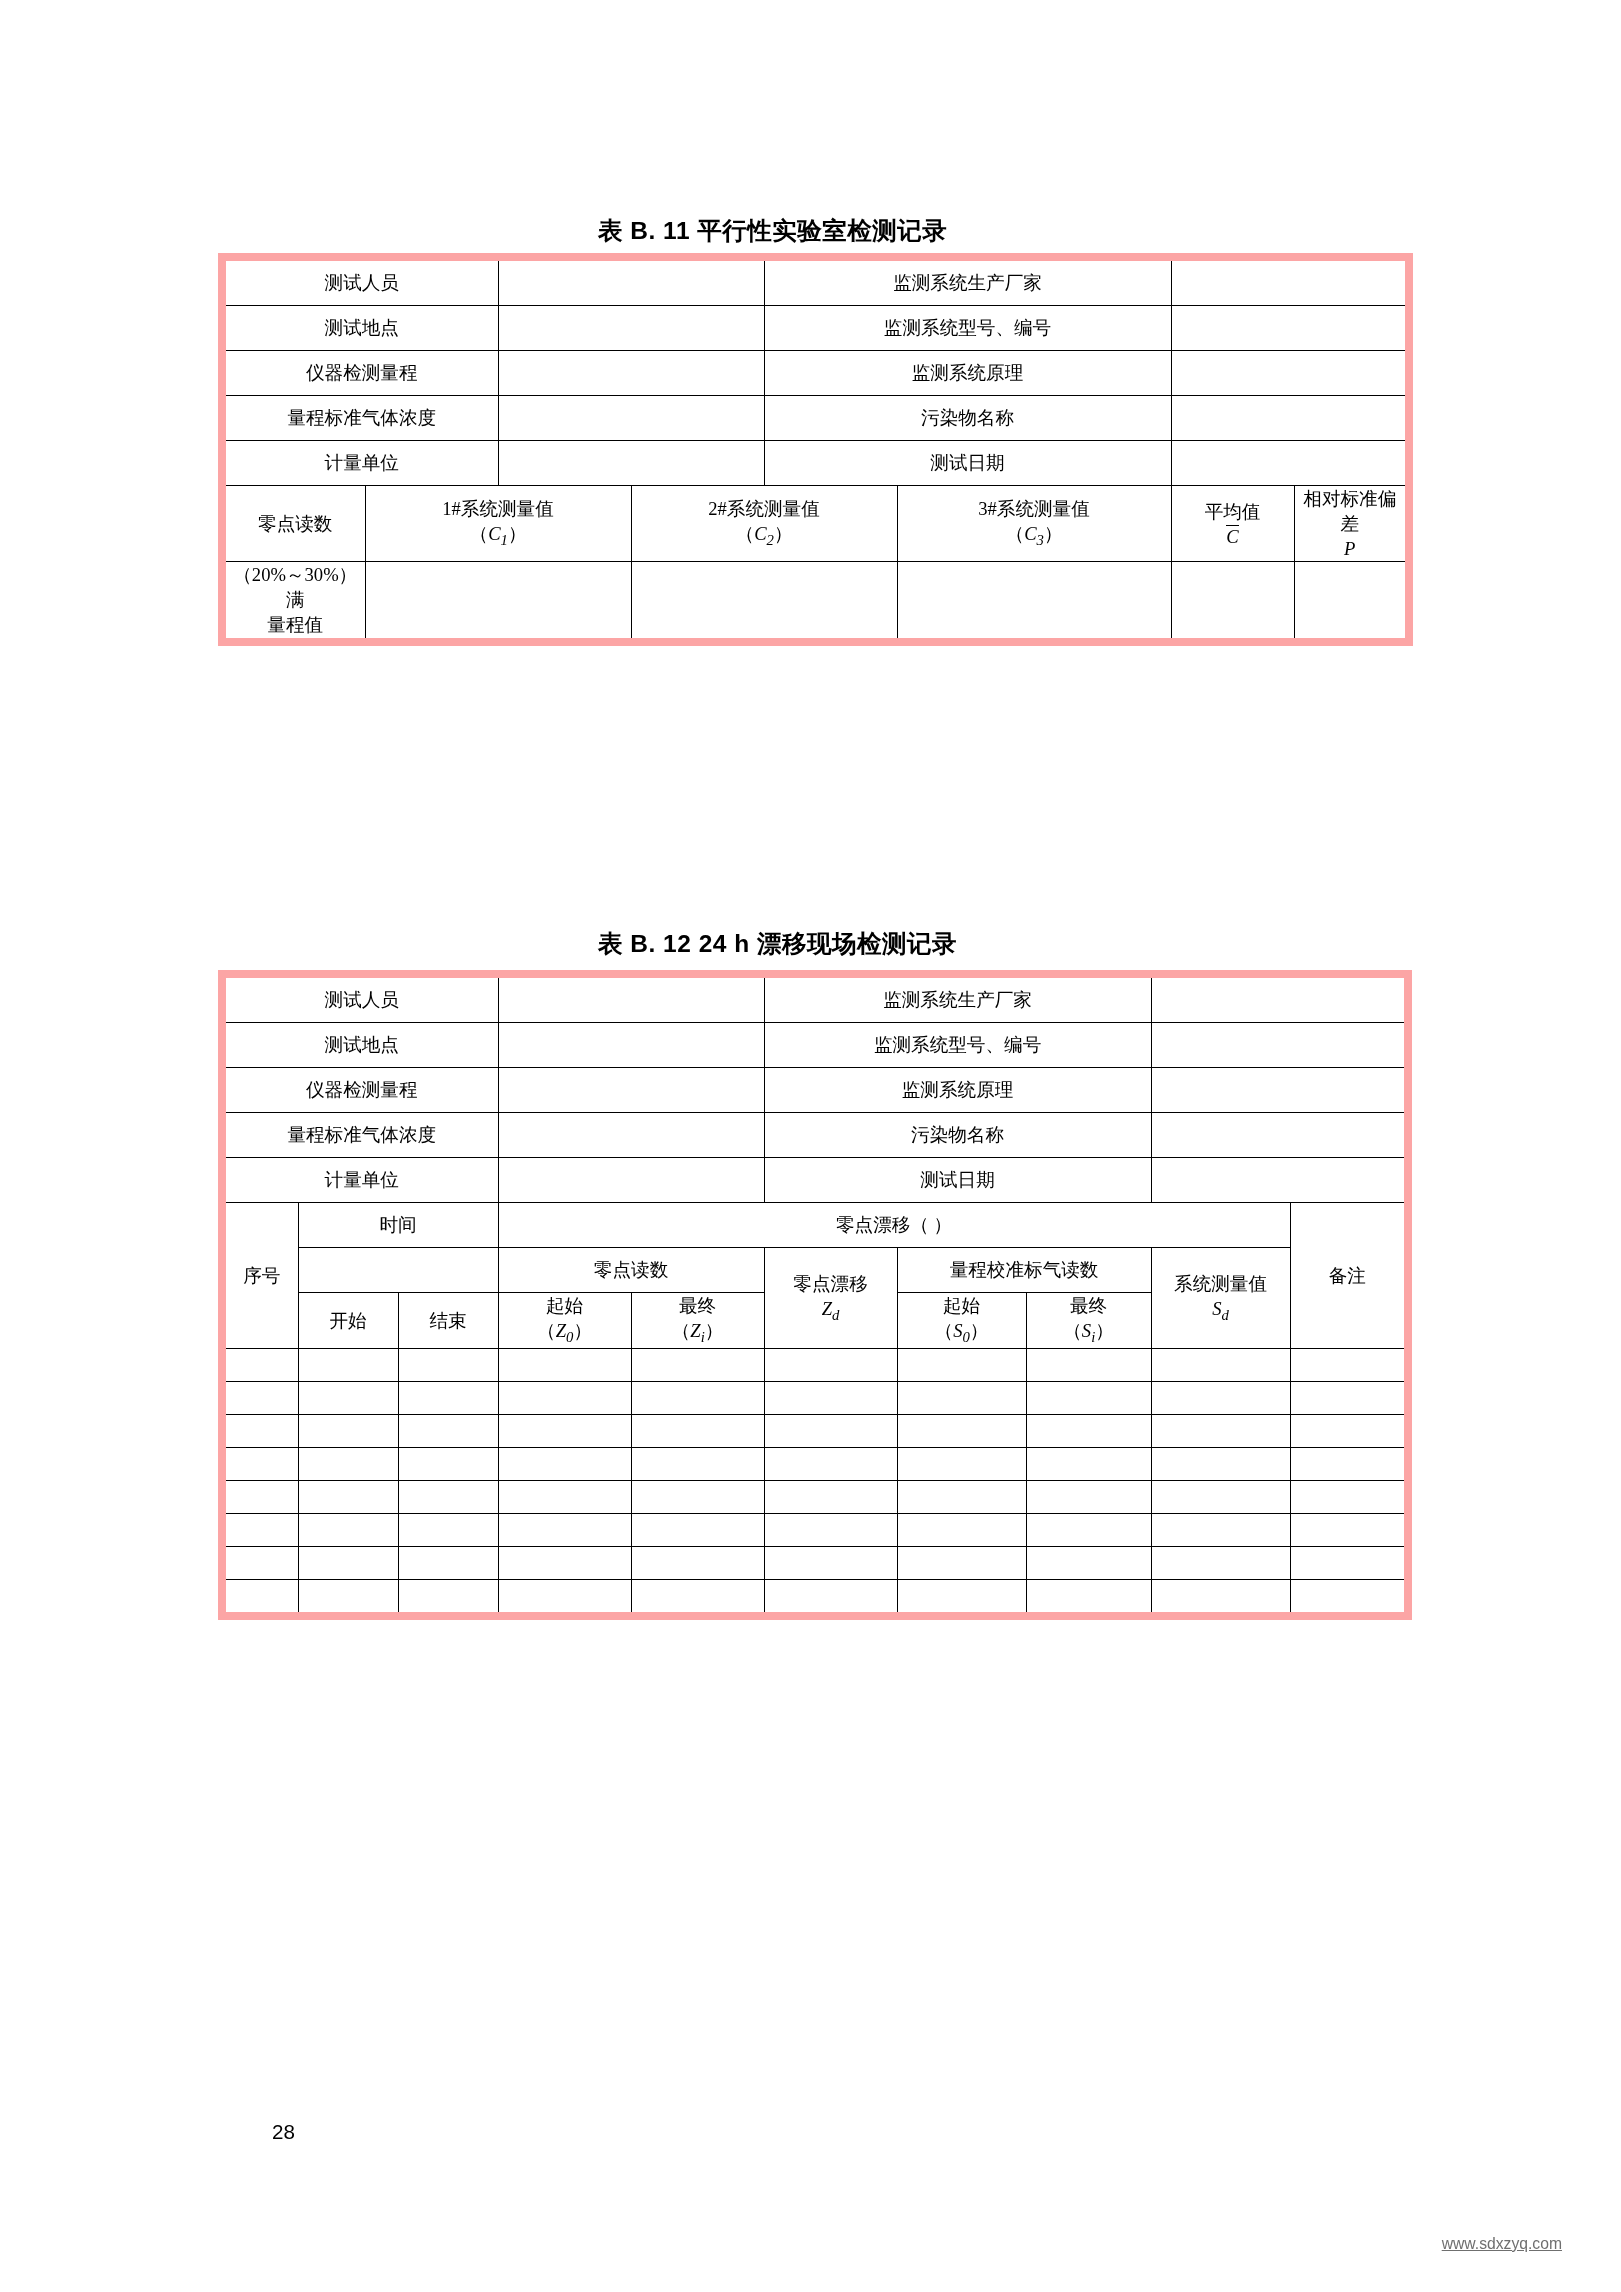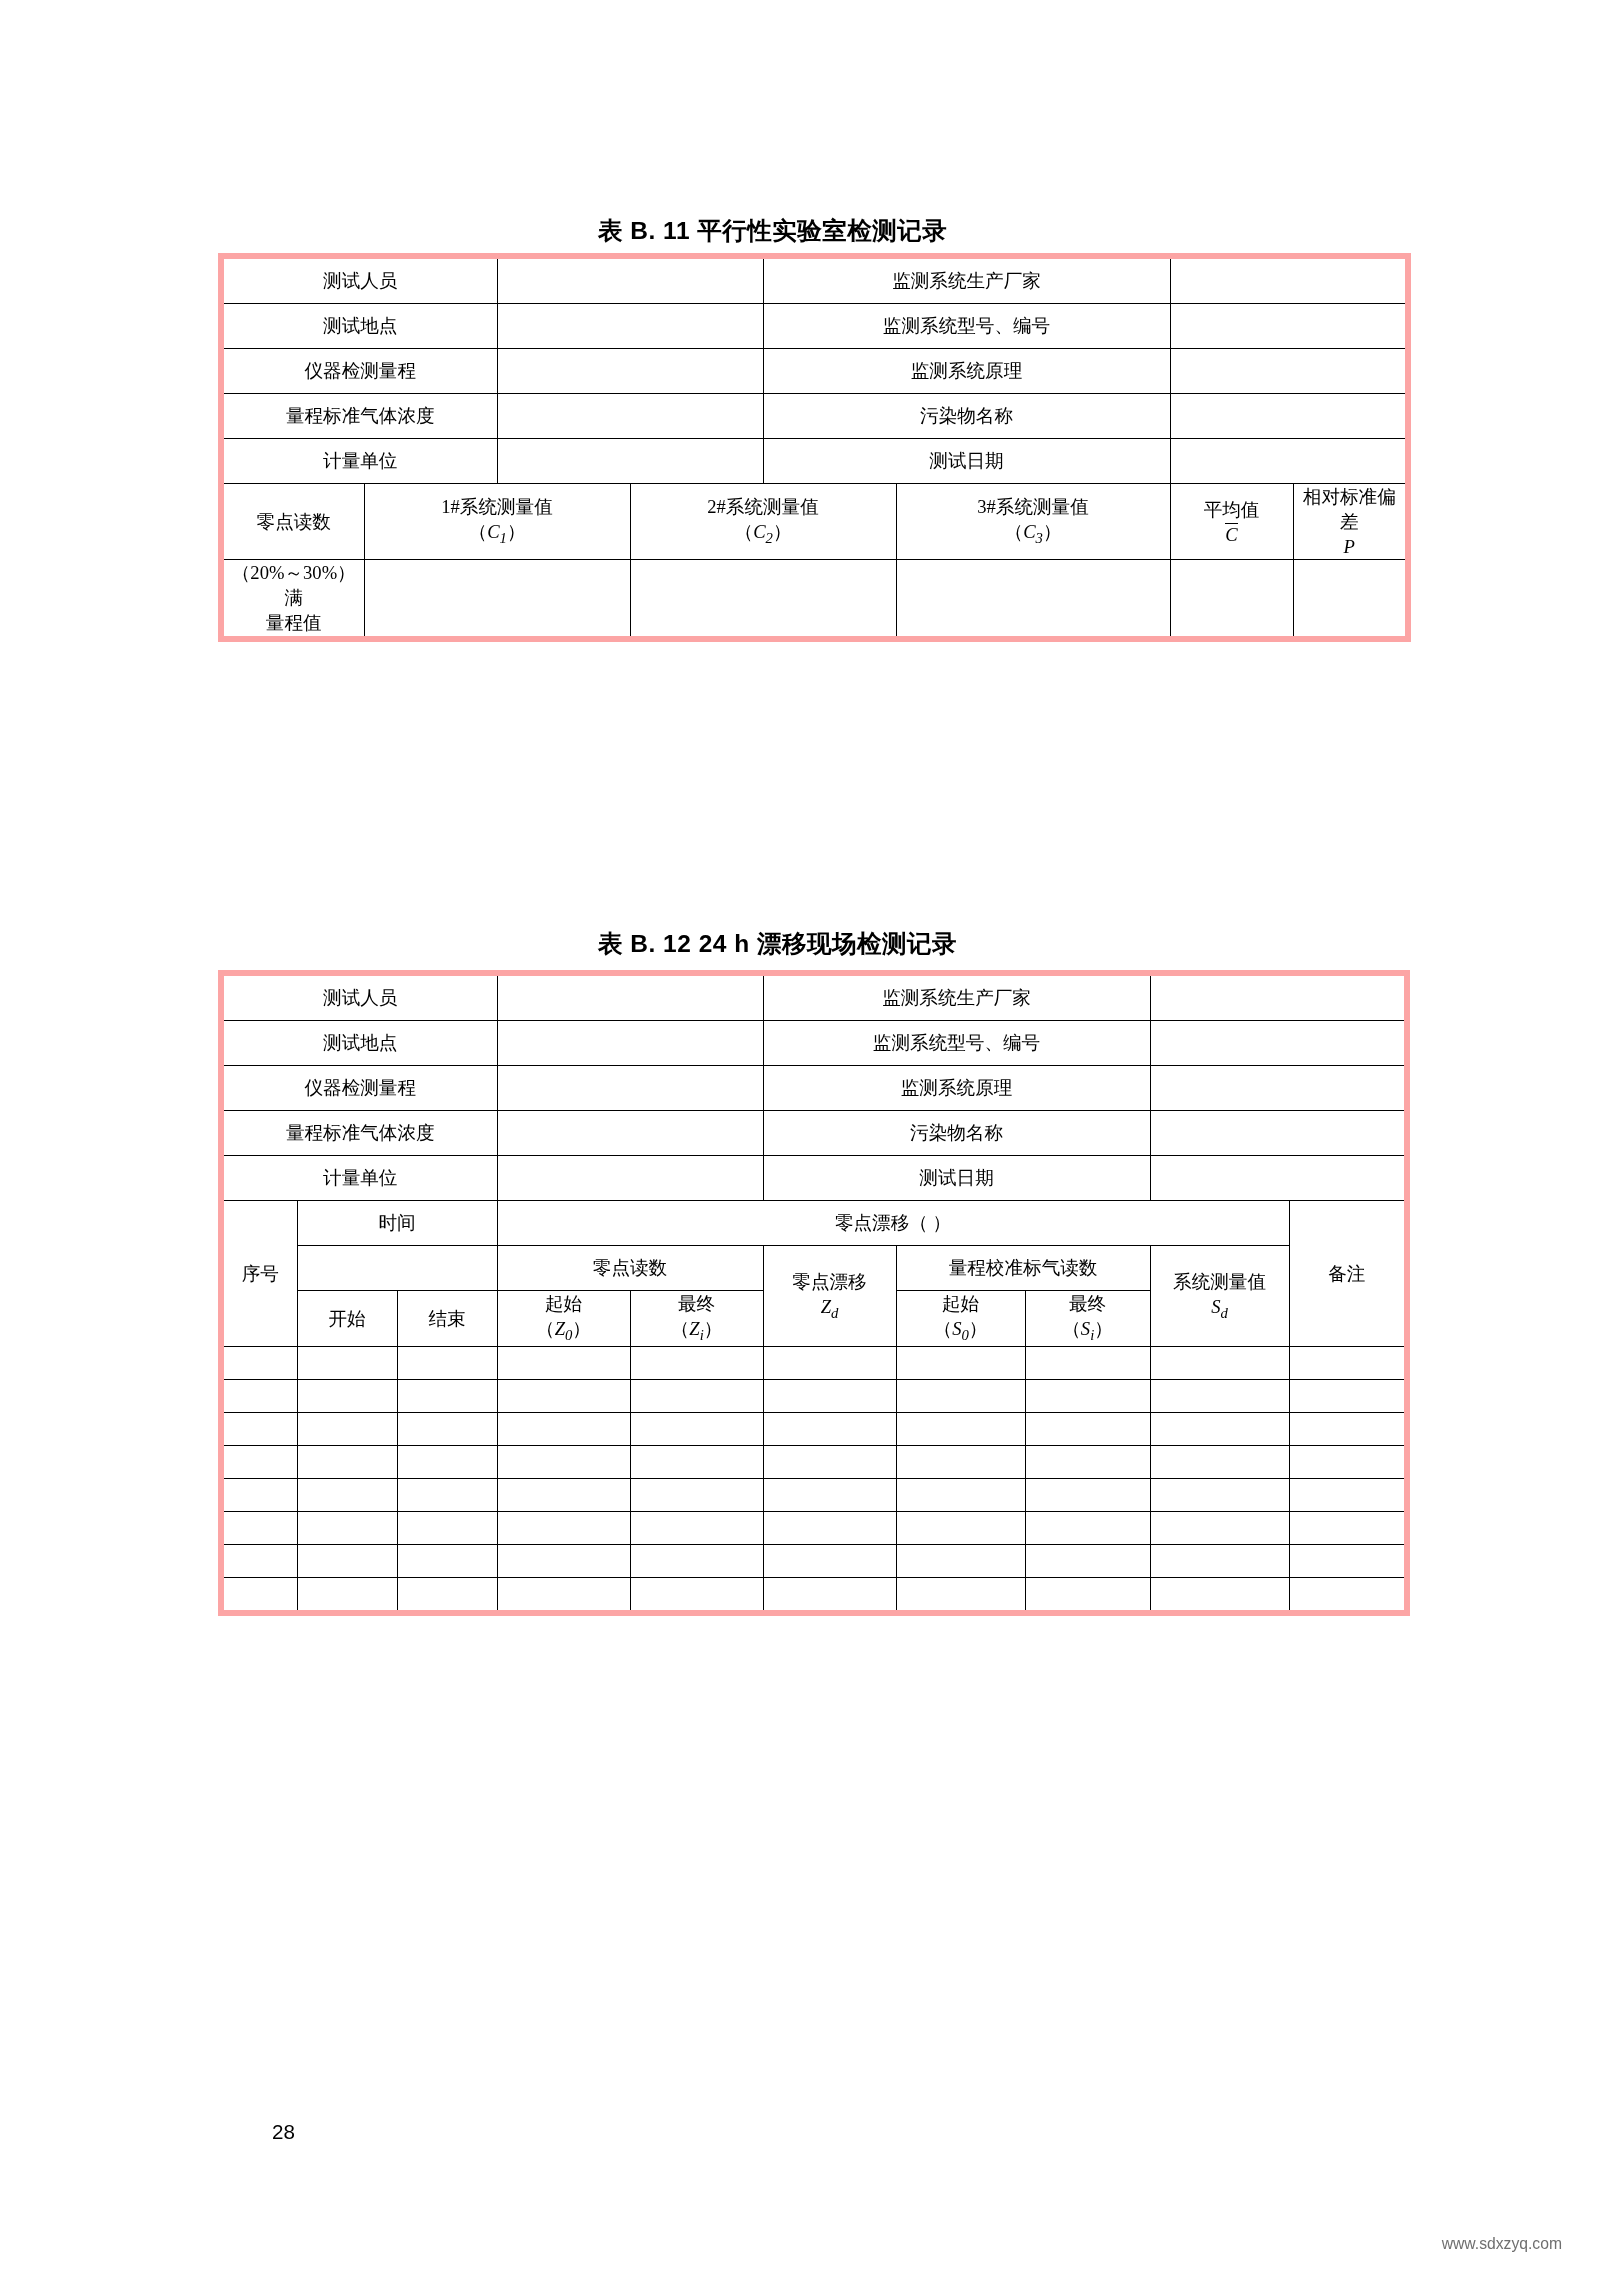--- a/index.html
+++ b/index.html
@@ -44,21 +44,21 @@
     background: #fff;
   }
   table.doc-table td {
     border: 1px solid #000;
     text-align: center;
     vertical-align: middle;
     padding: 0 3.9px;
     line-height: 1.35;
   }
   table.doc-table {
-    border: 6px solid #fca5a5;
+    border: 8px solid #fca5a5;
   }
   .blank { }
 
   .two-line { line-height: 1.3; }
   .sub { font-size: 14.7px; vertical-align: sub; font-style: italic; }
   .ital { font-style: italic; }
   .overline {
     display: inline-block;
     border-top: 1px solid #000;
     padding-top: 1px;
@@ -93,20 +93,21 @@
     font-family: "Liberation Sans", "DejaVu Sans", sans-serif;
     font-size: 20.6px;
   }
   #watermark {
     position: absolute;
     right: 59px;
     top: 2235px;
     font-family: "Liberation Sans", "DejaVu Sans", sans-serif;
     font-size: 15.7px;
     color: #6f6f6f;
+    text-decoration: underline;
   }
 </style>
 </head>
 <body>
 
 <div class="page">
 
   <div class="table-title" id="title-b11">表 B. 11    平行性实验室检测记录</div>
 
   <table class="doc-table" id="table-b11">

